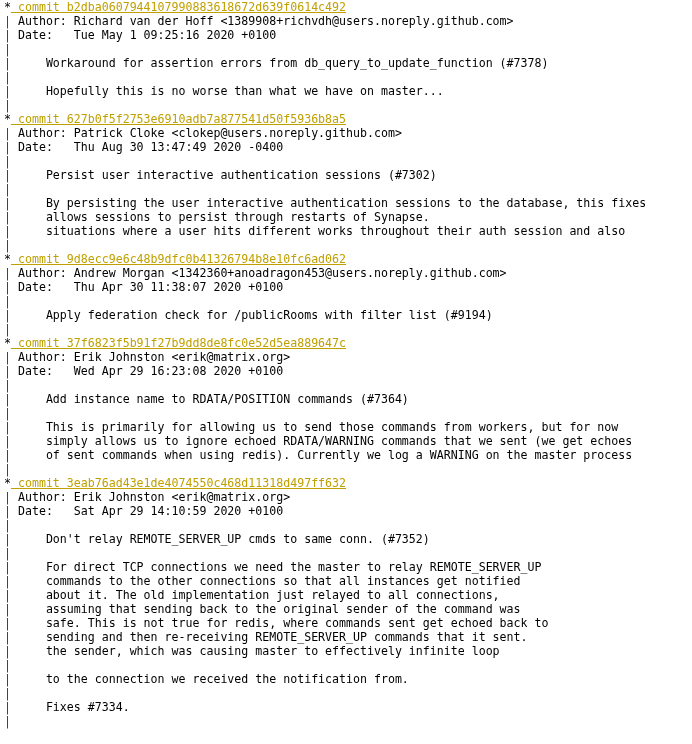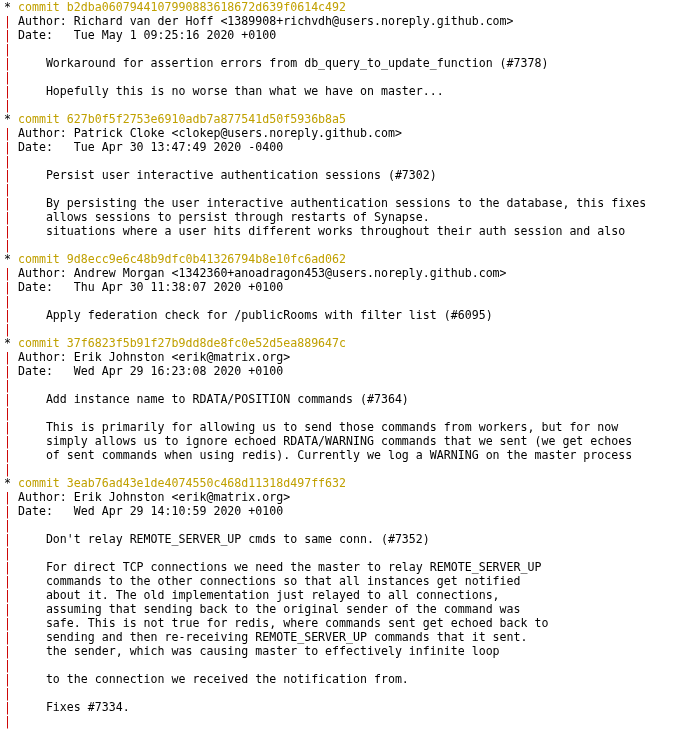--- a/index.html
+++ b/index.html
@@ -15,64 +15,64 @@
     line-height: 14px;
     padding-left: 4px;
     color: var(--fg, #000000);
   }
   .line {
     height: 14px;
     white-space: pre;
   }
   .g { color: var(--graph, #cc0000); }   
   .m { color: var(--marker, #000000); }  
-  .c { color: var(--commit, #c0a000); }  
+  .c { color: var(--commit, #c0a000); text-decoration: underline; }  
   .t { color: var(--fg, #000000); }      
 </style>
 </head>
 <body>
 
 <div id="log" class="log">
     <div class="line"><span class="m">*</span><span class="c"> commit b2dba0607944107990883618672d639f0614c492</span></div>
     <div class="line"><span class="g">|</span><span class="t"> Author: Richard van der Hoff &lt;1389908+richvdh@users.noreply.github.com&gt;</span></div>
     <div class="line"><span class="g">|</span><span class="t"> Date:   Tue May 1 09:25:16 2020 +0100</span></div>
     <div class="line"><span class="g">|</span></div>
     <div class="line"><span class="g">|</span><span class="t">     Workaround for assertion errors from db_query_to_update_function (#7378)</span></div>
     <div class="line"><span class="g">|</span></div>
     <div class="line"><span class="g">|</span><span class="t">     Hopefully this is no worse than what we have on master...</span></div>
     <div class="line"><span class="g">|</span></div>
     <div class="line"><span class="m">*</span><span class="c"> commit 627b0f5f2753e6910adb7a877541d50f5936b8a5</span></div>
     <div class="line"><span class="g">|</span><span class="t"> Author: Patrick Cloke &lt;clokep@users.noreply.github.com&gt;</span></div>
-    <div class="line"><span class="g">|</span><span class="t"> Date:   Tue Apr 30 13:47:49 2020 -0400</span></div>
+    <div class="line"><span class="g">|</span><span class="t"> Date:   Thu Aug 30 13:47:49 2020 -0400</span></div>
     <div class="line"><span class="g">|</span></div>
     <div class="line"><span class="g">|</span><span class="t">     Persist user interactive authentication sessions (#7302)</span></div>
     <div class="line"><span class="g">|</span></div>
     <div class="line"><span class="g">|</span><span class="t">     By persisting the user interactive authentication sessions to the database, this fixes</span></div>
     <div class="line"><span class="g">|</span><span class="t">     allows sessions to persist through restarts of Synapse.</span></div>
     <div class="line"><span class="g">|</span><span class="t">     situations where a user hits different works throughout their auth session and also</span></div>
     <div class="line"><span class="g">|</span></div>
     <div class="line"><span class="m">*</span><span class="c"> commit 9d8ecc9e6c48b9dfc0b41326794b8e10fc6ad062</span></div>
     <div class="line"><span class="g">|</span><span class="t"> Author: Andrew Morgan &lt;1342360+anoadragon453@users.noreply.github.com&gt;</span></div>
     <div class="line"><span class="g">|</span><span class="t"> Date:   Thu Apr 30 11:38:07 2020 +0100</span></div>
     <div class="line"><span class="g">|</span></div>
-    <div class="line"><span class="g">|</span><span class="t">     Apply federation check for /publicRooms with filter list (#6095)</span></div>
+    <div class="line"><span class="g">|</span><span class="t">     Apply federation check for /publicRooms with filter list (#9194)</span></div>
     <div class="line"><span class="g">|</span></div>
     <div class="line"><span class="m">*</span><span class="c"> commit 37f6823f5b91f27b9dd8de8fc0e52d5ea889647c</span></div>
     <div class="line"><span class="g">|</span><span class="t"> Author: Erik Johnston &lt;erik@matrix.org&gt;</span></div>
     <div class="line"><span class="g">|</span><span class="t"> Date:   Wed Apr 29 16:23:08 2020 +0100</span></div>
     <div class="line"><span class="g">|</span></div>
     <div class="line"><span class="g">|</span><span class="t">     Add instance name to RDATA/POSITION commands (#7364)</span></div>
     <div class="line"><span class="g">|</span></div>
     <div class="line"><span class="g">|</span><span class="t">     This is primarily for allowing us to send those commands from workers, but for now</span></div>
     <div class="line"><span class="g">|</span><span class="t">     simply allows us to ignore echoed RDATA/WARNING commands that we sent (we get echoes</span></div>
     <div class="line"><span class="g">|</span><span class="t">     of sent commands when using redis). Currently we log a WARNING on the master process</span></div>
     <div class="line"><span class="g">|</span></div>
     <div class="line"><span class="m">*</span><span class="c"> commit 3eab76ad43e1de4074550c468d11318d497ff632</span></div>
     <div class="line"><span class="g">|</span><span class="t"> Author: Erik Johnston &lt;erik@matrix.org&gt;</span></div>
-    <div class="line"><span class="g">|</span><span class="t"> Date:   Wed Apr 29 14:10:59 2020 +0100</span></div>
+    <div class="line"><span class="g">|</span><span class="t"> Date:   Sat Apr 29 14:10:59 2020 +0100</span></div>
     <div class="line"><span class="g">|</span></div>
     <div class="line"><span class="g">|</span><span class="t">     Don't relay REMOTE_SERVER_UP cmds to same conn. (#7352)</span></div>
     <div class="line"><span class="g">|</span></div>
     <div class="line"><span class="g">|</span><span class="t">     For direct TCP connections we need the master to relay REMOTE_SERVER_UP</span></div>
     <div class="line"><span class="g">|</span><span class="t">     commands to the other connections so that all instances get notified</span></div>
     <div class="line"><span class="g">|</span><span class="t">     about it. The old implementation just relayed to all connections,</span></div>
     <div class="line"><span class="g">|</span><span class="t">     assuming that sending back to the original sender of the command was</span></div>
     <div class="line"><span class="g">|</span><span class="t">     safe. This is not true for redis, where commands sent get echoed back to</span></div>
     <div class="line"><span class="g">|</span><span class="t">     sending and then re-receiving REMOTE_SERVER_UP commands that it sent.</span></div>
     <div class="line"><span class="g">|</span><span class="t">     the sender, which was causing master to effectively infinite loop</span></div>

